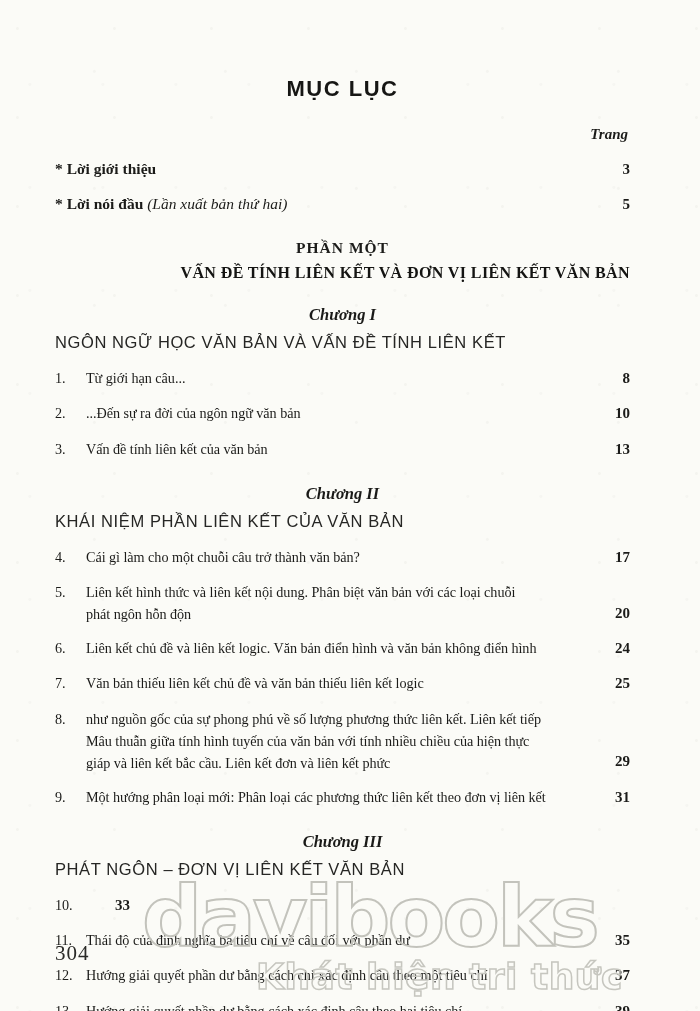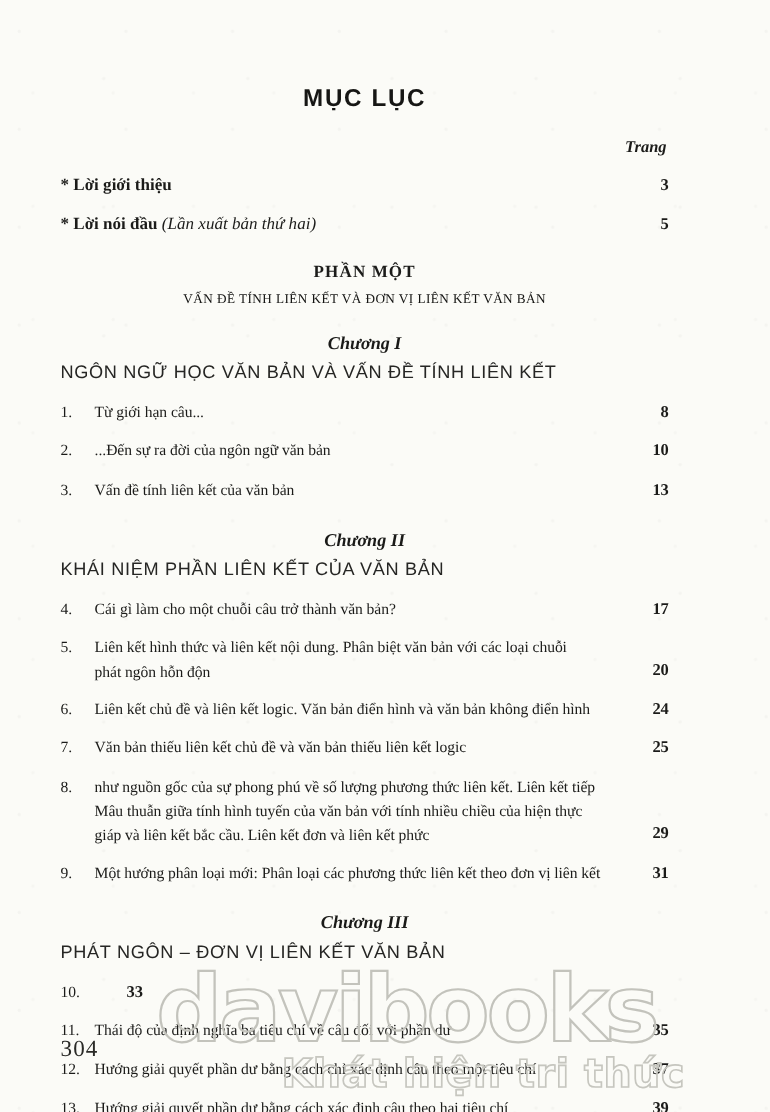--- a/index.html
+++ b/index.html
@@ -14,21 +14,21 @@
   .paper-noise{
     position:absolute;inset:0;pointer-events:none;
     background:
       radial-gradient(circle at 18% 32%, rgba(120,120,110,.05) 0 1px, transparent 2px),
       radial-gradient(circle at 72% 61%, rgba(120,120,110,.05) 0 1px, transparent 2px),
       radial-gradient(circle at 41% 82%, rgba(120,120,110,.04) 0 1px, transparent 2px);
     background-size:97px 89px, 131px 117px, 73px 103px;
   }
   .page{
     position:relative;
-    padding:76px 92px 0 55px;
+    padding:76px 70px 0 55px;
     box-sizing:border-box;
     height:100%;
   }
   .doc-title{
     text-align:center;
     font-family:"Liberation Sans", sans-serif;
     font-weight:bold;
     font-size:22px;
     letter-spacing:1.5px;
     color:#161614;
@@ -54,21 +54,21 @@
   .pg{
     flex:none;width:44px;text-align:right;
     font-weight:bold;font-size:15px;
     align-self:flex-end;
   }
   .part-kicker{
     text-align:center;font-weight:bold;font-size:15.5px;
     letter-spacing:1px;margin-top:26px;color:#1c1c1a;
   }
   .part-title{
-    text-align:center;font-weight:normal;font-size:12px;
+    text-align:right;font-weight:bold;font-size:16px;
     letter-spacing:.4px;margin-top:7px;color:#141412;
   }
   .chapter-kicker{
     text-align:center;font-weight:bold;font-style:italic;
     font-size:16.5px;margin-top:23px;color:#1a1a18;
   }
   .chapter-title{
     font-family:"Liberation Sans", sans-serif;
     font-size:16.5px;letter-spacing:.6px;
     margin-top:8px;color:#262624;

